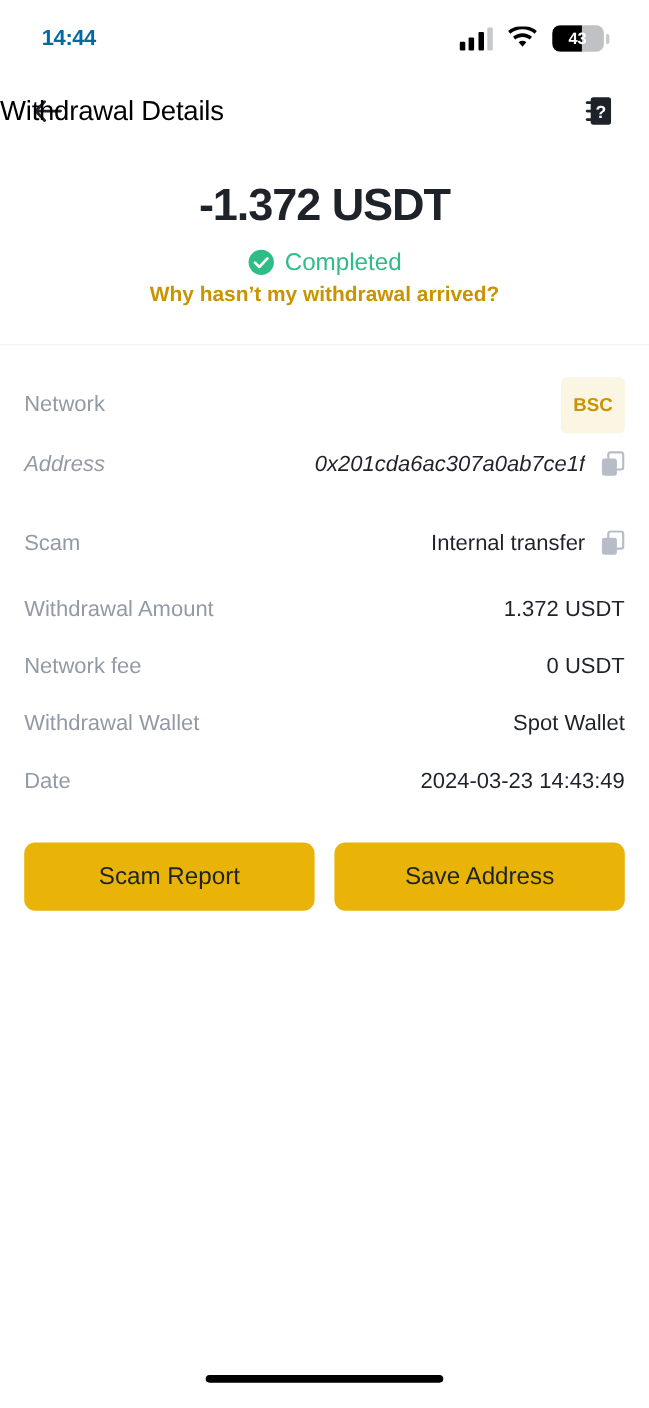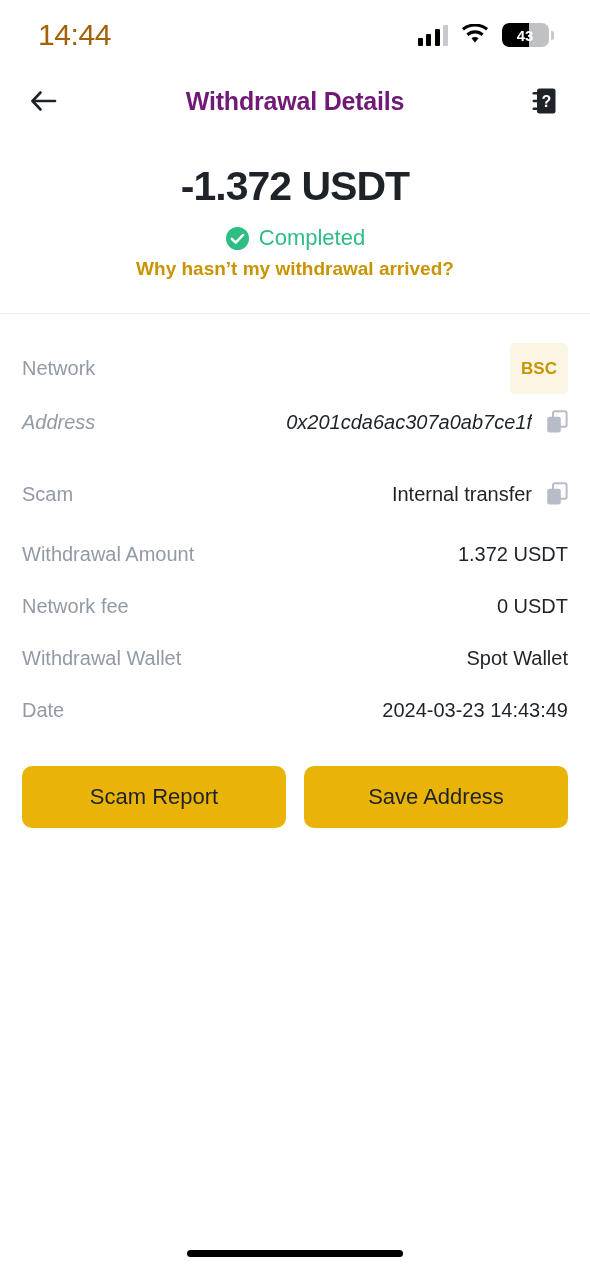--- a/index.html
+++ b/index.html
@@ -12,21 +12,21 @@
     position:relative;
     overflow:hidden;
   }
 
   
   .statusbar{
     height:70px;
     display:flex; align-items:center; justify-content:space-between;
     padding:0 36px 0 38px;
   }
-  .clock{ font-size:30px; font-weight:400; letter-spacing:-0.4px; color:#a16207; }
+  .clock{ font-size:20px; font-weight:700; letter-spacing:-0.4px; color:#0369a1; }
   .status-right{ display:flex; align-items:center; gap:13px; }
 
   .sig{ display:flex; align-items:flex-end; gap:3.5px; height:22px; }
   .sig i{ display:block; width:5px; background:#000; border-radius:1px; }
   .sig i:nth-child(1){ height:8px; }
   .sig i:nth-child(2){ height:12px; }
   .sig i:nth-child(3){ height:17px; }
   .sig i:nth-child(4){ height:21px; background:#c8c9cc; }
 
   .wifi{ width:28px; height:22px; display:block; }
@@ -47,22 +47,22 @@
   }
   .batt-cap{ width:3px; height:9px; background:#c8c9cc; border-radius:0 2px 2px 0; margin-left:2px; }
 
   
   .navbar{
     height:62px; display:flex; align-items:center;
     padding:0 26px 0 24px; position:relative;
   }
   .back-btn{ width:40px; height:40px; display:flex; align-items:center; justify-content:center; cursor:pointer; }
   .nav-title{
-    position:absolute; left:0; right:0; text-align:center;
-    font-size:25px; font-weight:700; color:#701a75; pointer-events:none;
+    position:absolute; left:0; right:0; 
+    font-size:25px; font-weight:400; color:#000000; pointer-events:none;
     letter-spacing:-0.2px;
   }
   .support-btn{ margin-left:auto; width:40px; height:40px; display:flex; align-items:center; justify-content:center; cursor:pointer; }
 
   
   .hero{ padding:32px 0 0; text-align:center; }
   .amount{
     font-size:41px; font-weight:700; letter-spacing:-1px; color:#1e2329;
     line-height:1.1;
   }

